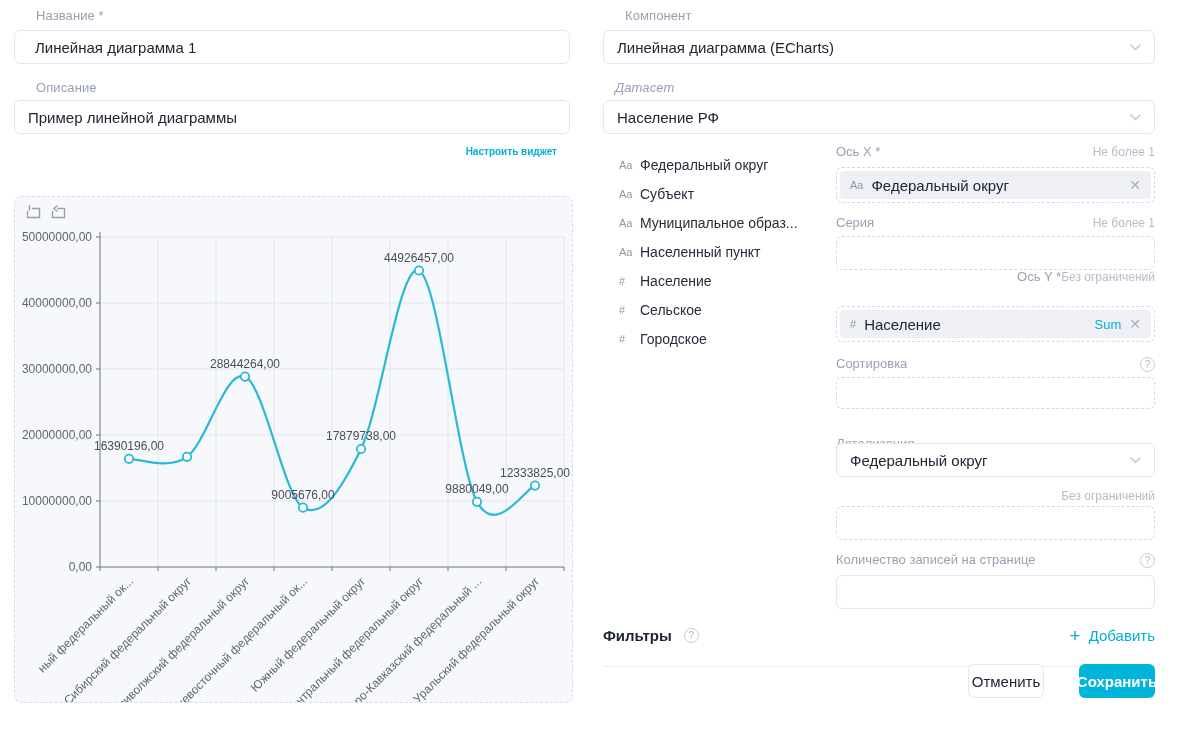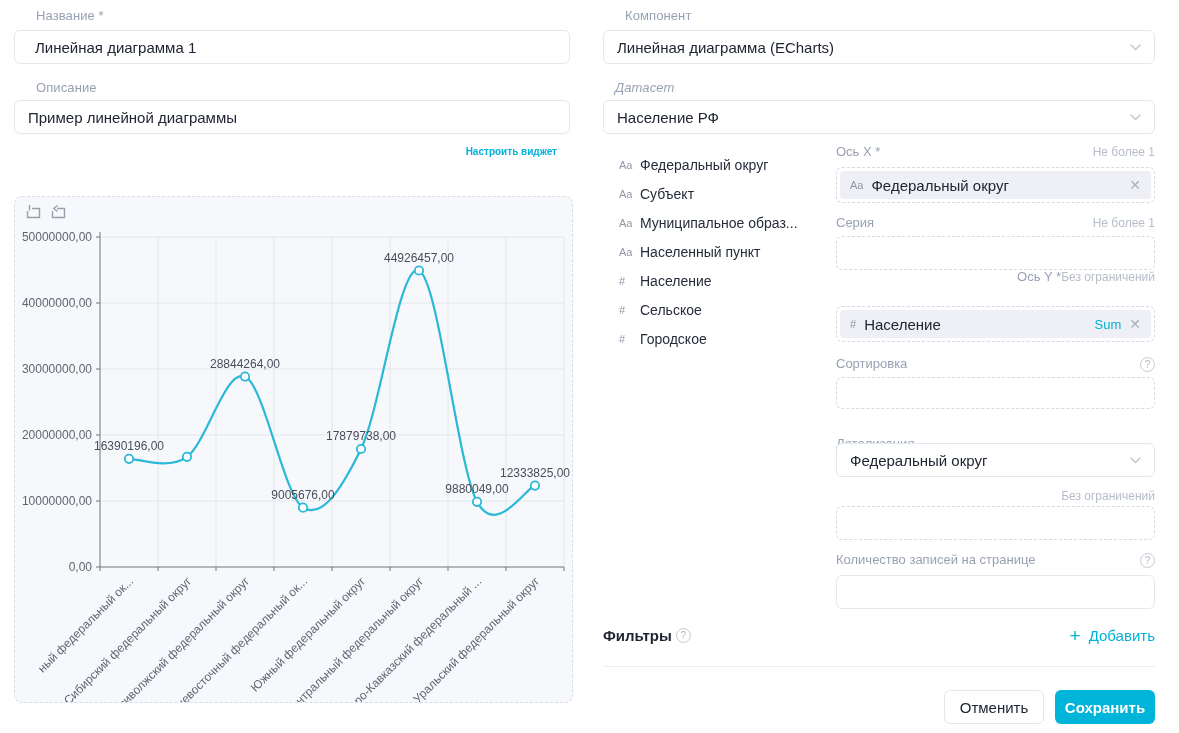--- a/index.html
+++ b/index.html
@@ -42,27 +42,27 @@
   .dash-zone { position:absolute; width:100%; border:1px dashed #d5dae3; border-radius:6px; background:#fff; padding:3px; }
   .chip { height:28px; background:#eef0f5; border-radius:4px; display:flex; align-items:center; padding:0 10px; gap:8px; font-size:15px; color:#202634; }
   .chip .pfx { font-size:11px; color:#8f97a8; }
   .chip .spacer { flex:1; }
   .chip .agg { font-size:13px; color:#00b1d8; cursor:pointer; }
   .chip .x { font-size:14px; color:#a9afbd; cursor:pointer; line-height:1; }
   .help { width:15px; height:15px; border:1px solid #c6cbd6; border-radius:50%; display:inline-flex; align-items:center; justify-content:center;
           font-size:10px; color:#b3bac6; cursor:pointer; flex:0 0 auto; }
 
   .filters-row { position:absolute; top:626px; width:100%; display:flex; align-items:center; }
-  .filters-row .ttl { font-size:15px; font-weight:700; color:#1e2430; margin-right:4px; }
+  .filters-row .ttl { font-size:15px; font-weight:700; color:#1e2430; margin-right:12px; }
   .filters-row .add { margin-left:auto; display:flex; align-items:center; gap:8px; color:#00b1d8; font-size:15px; cursor:pointer; }
   .filters-row .plus { font-size:19px; font-weight:400; line-height:1; }
 
   .divider { position:absolute; top:666px; left:0; width:100%; height:1px; background:#ebeef4; }
 
-  .btn { position:absolute; top:690px; height:34px; width:100px; border-radius:6px; font-size:15px; font-family:inherit;
+  .btn { position:absolute; top:664px; height:34px; width:76px; border-radius:6px; font-size:15px; font-family:inherit;
          display:flex; align-items:center; justify-content:center; cursor:pointer; }
   .btn-cancel { right:111px; background:#fff; border:1px solid #e3e7ef; color:#202634; }
   .btn-save   { right:0; background:#00b5d9; border:none; color:#fff; font-weight:600; }
 </style>
 </head>
 <body>
 
 <div class="page">
 
   <div class="col left-col">

